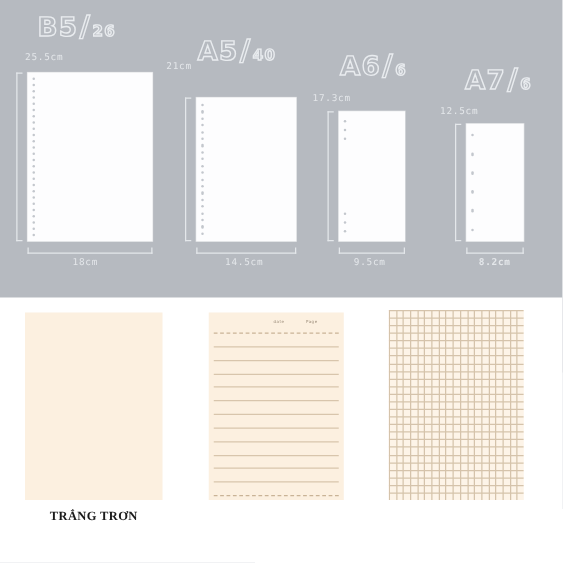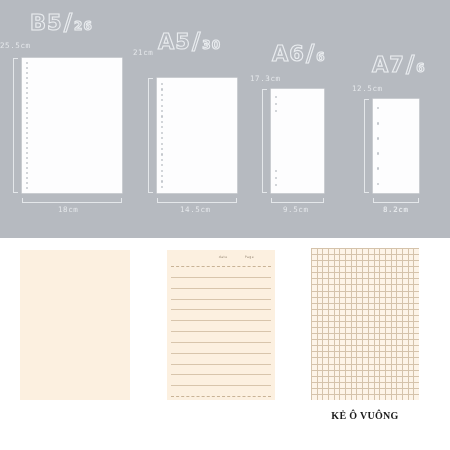--- a/index.html
+++ b/index.html
@@ -133,21 +133,21 @@
 <body>
 
 <div id="root">
 
   <div class="gray-panel">
 
     <div class="size-block">
       <div class="size-title" style="left:30px; top:11px;">
         <span class="big">B5</span><span class="slash">/</span><span class="small">26</span>
       </div>
-      <div class="height-label" style="left:0px; top:41px;">25.5cm</div>
+      <div class="height-label" style="left:0px; top:41px;padding-left:20px;">25.5cm</div>
       <div class="v-bracket" style="left:13px; top:58px; height:135px;"></div>
       <div class="sheet" style="left:22px; top:58px; width:100px; height:135px;">
         <div class="holes" id="holes-b5">
             <div class="hole" style="left: 4px; top: 4px; width: 2.2px; height: 2.2px;"></div>
             <div class="hole" style="left: 4px; top: 8.992px; width: 2.2px; height: 2.2px;"></div>
             <div class="hole" style="left: 4px; top: 13.984px; width: 2.2px; height: 2.2px;"></div>
             <div class="hole" style="left: 4px; top: 18.976px; width: 2.2px; height: 2.2px;"></div>
             <div class="hole" style="left: 4px; top: 23.968px; width: 2.2px; height: 2.2px;"></div>
             <div class="hole" style="left: 4px; top: 28.96px; width: 2.2px; height: 2.2px;"></div>
             <div class="hole" style="left: 4px; top: 33.952px; width: 2.2px; height: 2.2px;"></div>
@@ -171,21 +171,21 @@
             <div class="hole" style="left: 4px; top: 123.808px; width: 2.2px; height: 2.2px;"></div>
             <div class="hole" style="left: 4px; top: 128.8px; width: 2.2px; height: 2.2px;"></div>
           </div>
       </div>
       <div class="h-bracket" style="left:22px; top:198px; width:100px;"></div>
       <div class="width-label" style="left:58px; top:205px;">18cm</div>
     </div>
 
     <div class="size-block">
       <div class="size-title" style="left:158px; top:30px;">
-        <span class="big">A5</span><span class="slash">/</span><span class="small">30</span>
+        <span class="big">A5</span><span class="slash">/</span><span class="small">40</span>
       </div>
       <div class="height-label" style="left:133px; top:48px;">21cm</div>
       <div class="v-bracket" style="left:148px; top:78px; height:115px;"></div>
       <div class="sheet" style="left:157px; top:78px; width:80px; height:115px;">
         <div class="holes" id="holes-a5">
             <div class="hole" style="left: 4px; top: 5px; width: 2.2px; height: 2.2px;"></div>
             <div class="hole" style="left: 4px; top: 10.4105px; width: 2.2px; height: 2.2px;"></div>
             <div class="hole" style="left: 4px; top: 15.8211px; width: 2.2px; height: 2.2px;"></div>
             <div class="hole" style="left: 4px; top: 21.2316px; width: 2.2px; height: 2.2px;"></div>
             <div class="hole" style="left: 4px; top: 26.6421px; width: 2.2px; height: 2.2px;"></div>
@@ -248,20 +248,21 @@
       </div>
       <div class="h-bracket" style="left:373px; top:198px; width:46px;"></div>
       <div class="width-label" style="left:383px; top:205px;font-weight:bold;">8.2cm</div>
     </div>
 
   </div>
 
   <div class="white-panel">
 
     <div class="paper-sample paper-plain" style="left:20px; top:12px; width:110px; height:150px;"></div>
+    <div class="sample-caption" style="left:20px; top:170px; width:110px;">TRẮNG TRƠN</div>
 
     <div class="paper-sample paper-lined" style="left:167px; top:12px; width:108px; height:150px;">
       <div class="lined-head">
         <span class="hd hd-date">date</span>
         <span class="hd hd-page">Page</span>
       </div>
       <div id="rules-host">
           <div class="hline dashed" style="top: 16px;"></div>
           <div class="hline" style="top: 26.8333px;"></div>
           <div class="hline" style="top: 37.6667px;"></div>
@@ -319,17 +320,16 @@
           <div class="gh" style="top: 103px;"></div>
           <div class="gh" style="top: 109px;"></div>
           <div class="gh" style="top: 116px;"></div>
           <div class="gh" style="top: 122px;"></div>
           <div class="gh" style="top: 128px;"></div>
           <div class="gh" style="top: 134px;"></div>
           <div class="gh" style="top: 140px;"></div>
           <div class="gh" style="top: 146px;"></div>
         </div>
     </div>
-    <div class="sample-caption" style="left:311px; top:172px; width:108px;">KẺ Ô VUÔNG</div>
 
   </div>
 
 </div>
 
 </body></html>

